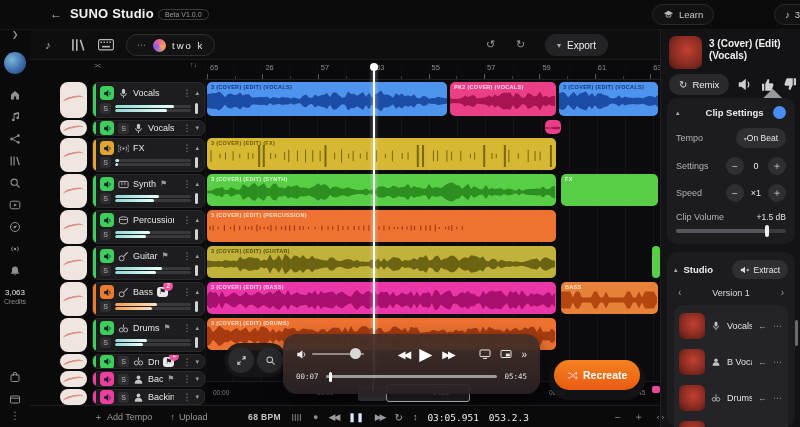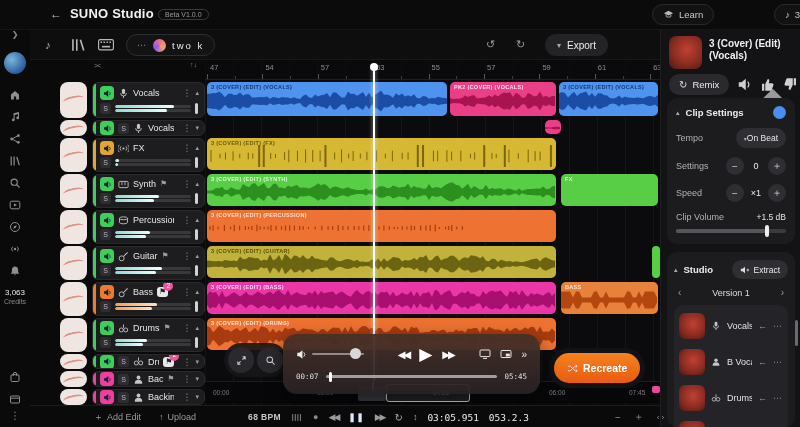--- a/index.html
+++ b/index.html
@@ -116,21 +116,21 @@
   #pr .more{color:#e8e8e8;font-size:10px;}
   #player .r2{display:flex;align-items:center;gap:7px;margin-top:6px;}
   .ptime{font-size:7.5px;color:rgba(255,255,255,.85);font-family:"DejaVu Sans Mono",monospace;}
   #prog-track{flex:1;height:2.5px;background:rgba(255,255,255,.55);border-radius:2px;position:relative;}
   #prog-thumb{position:absolute;left:3px;top:-3.5px;width:3px;height:10px;border-radius:2px;background:#fff;}
 
   
   #zoom-cluster{left:224px;top:343px;height:34px;border-radius:17px;background:rgba(22,22,24,.9);display:flex;align-items:center;gap:3px;padding:0 4px;z-index:25;}
   .zbtn{width:26px;height:26px;border-radius:50%;background:#2a2a2e;display:flex;align-items:center;justify-content:center;color:#cfcfd2;}
   .zbtn .ico{width:11px;height:11px;}
-  #recreate-wrap{left:549px;top:348px;height:40px;border-radius:20px;background:rgba(20,20,22,.92);display:flex;align-items:center;padding:0 5px;z-index:25;}
+  #recreate-wrap{left:549px;top:360px;height:40px;border-radius:20px;background:rgba(20,20,22,.92);display:flex;padding:0 5px;z-index:25;}
   #recreate-btn{height:30px;border-radius:15px;background:linear-gradient(180deg,#f5821f,#e95b12);display:flex;align-items:center;gap:5px;padding:0 13px;color:#fff;font-size:10.5px;font-weight:700;}
   #recreate-btn .ico{width:11px;height:11px;color:#ffd6ec;}
 
   
   #bottom-bar{left:30px;top:405px;width:630px;height:22px;background:#0a0a0b;border-top:1px solid #1b1b1d;z-index:40;}
   #footer-left{position:absolute;left:64px;top:0;height:22px;display:flex;align-items:center;gap:18px;color:#9a9a9c;font-size:9px;}
   #footer-left .g{display:flex;align-items:center;gap:4px;}
   #transport{position:absolute;left:218px;top:0;height:22px;display:flex;align-items:center;gap:10px;color:#a8a8ac;}
   #transport .bpm{font-size:8.5px;color:#c8c8ca;font-weight:700;letter-spacing:.4px;}
   #transport .tico{font-size:9px;color:#9a9a9e;letter-spacing:-2px;}
@@ -148,21 +148,21 @@
   #rp-pencil{width:9px;height:9px;color:#9a9a9c;margin-top:3px;}
   #rp-actions{position:absolute;left:8px;top:44px;width:126px;display:flex;align-items:center;gap:8px;}
   #remix-btn{height:21px;border-radius:11px;background:#2a2a2e;display:flex;align-items:center;gap:5px;padding:0 10px;font-size:9.5px;color:#ececec;}
   #remix-btn .u{font-size:10px;color:#ddd;}
   .act-ico{width:15px;height:15px;color:#cfcfd2;flex:none;}
   .act-ico.down{transform:rotate(180deg);}
   .rp-card{position:absolute;left:6px;width:128px;background:#1c1c1f;border-radius:10px;padding:8px 9px;}
   #clip-settings{top:68px;height:146px;}
   .cs-head{display:flex;align-items:center;gap:6px;}
   .cs-head .chev{font-size:7px;color:#aaa;}
-  .cs-head .t{font-size:9.5px;color:#ececec;font-weight:600;flex:1;}
+  .cs-head .t{font-size:9.5px;color:#ececec;font-weight:600;flex:1;margin-left:20px;}
   .blue-dot{width:13px;height:13px;border-radius:50%;background:#4a8df0;}
   .cs-row{display:flex;align-items:center;margin-top:9px;}
   .cs-row .lab{font-size:9px;color:#b2b2b6;flex:1;}
   .pillsel{height:20px;border-radius:10px;background:#2e2e33;display:flex;align-items:center;padding:8px 8px;font-size:8.5px;color:#e8e8ea;}
   .pillsel .chev{font-size:6px;color:#aaa;}
   .stepbtn{width:18px;height:18px;border-radius:50%;background:#2e2e33;color:#cfcfd2;font-size:10px;display:flex;align-items:center;justify-content:center;}
   .stepval{width:24px;text-align:center;font-size:9px;color:#ececee;}
   .vol-val{font-size:8.5px;color:#e4e4e6;}
   #cv-slider{margin-top:7px;height:4px;border-radius:2px;background:#3a3a3f;position:relative;}
   #cv-fill{position:absolute;left:0;top:0;bottom:0;width:82%;border-radius:2px;background:#55555c;}
@@ -754,24 +754,24 @@
             <span class="sp"></span>
             <span class="menu-dots">⋮</span>
             <span class="chev">▾</span>
           </div>
         </div>
       </div>
     </div>
 
   <div id="timeline" class="abs">
     <div id="ruler">
-        <span class="rlab" style="left: 5px;">47</span>
+        <span class="rlab" style="left: 5px;">65</span>
         <span class="rtick" style="left: 2px;"></span>
         <span class="rtick minor" style="left: 29.7px;"></span>
-        <span class="rlab" style="left: 60.4px;">54</span>
+        <span class="rlab" style="left: 60.4px;">26</span>
         <span class="rtick" style="left: 57.4px;"></span>
         <span class="rtick minor" style="left: 85.1px;"></span>
         <span class="rlab" style="left: 115.8px;">57</span>
         <span class="rtick" style="left: 112.8px;"></span>
         <span class="rtick minor" style="left: 140.5px;"></span>
         <span class="rlab" style="left: 171.2px;">53</span>
         <span class="rtick" style="left: 168.2px;"></span>
         <span class="rtick minor" style="left: 195.9px;"></span>
         <span class="rlab" style="left: 226.6px;">55</span>
         <span class="rtick" style="left: 223.6px;"></span>
@@ -1069,21 +1069,21 @@
           </svg>
         </span>
       <span>Recreate</span>
     </div>
   </div>
 
   <div id="bottom-bar" class="abs">
     <div id="footer-left">
       <span class="g">
           <span>＋</span>
-          <span>Add Edit</span>
+          <span>Add Tempo</span>
         </span>
       <span class="g">
           <span>↑</span>
           <span>Upload</span>
         </span>
     </div>
     <div id="transport">
       <span class="bpm">68 BPM</span>
       <span class="ico">
           <svg viewBox="0 0 14 10">

